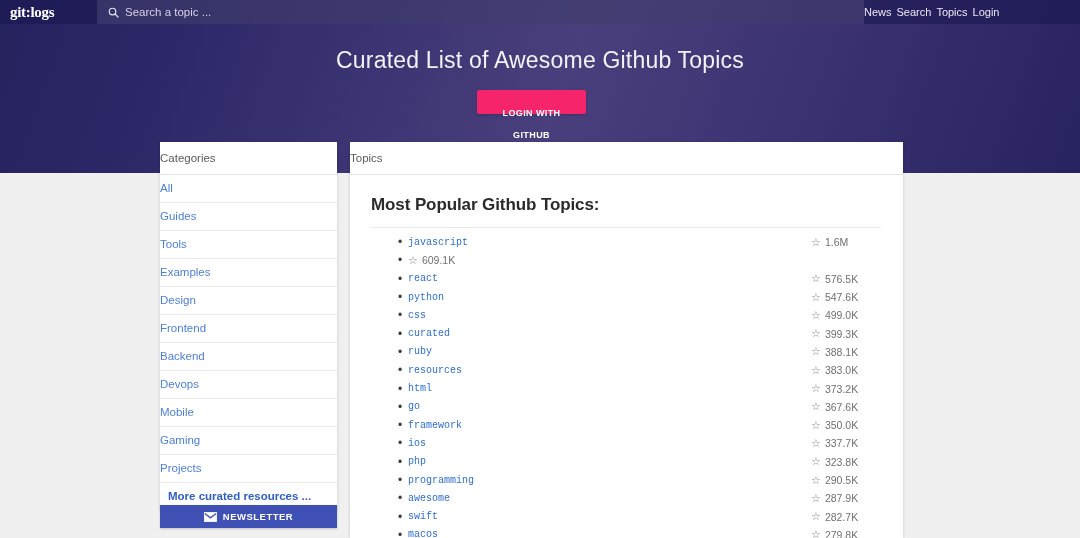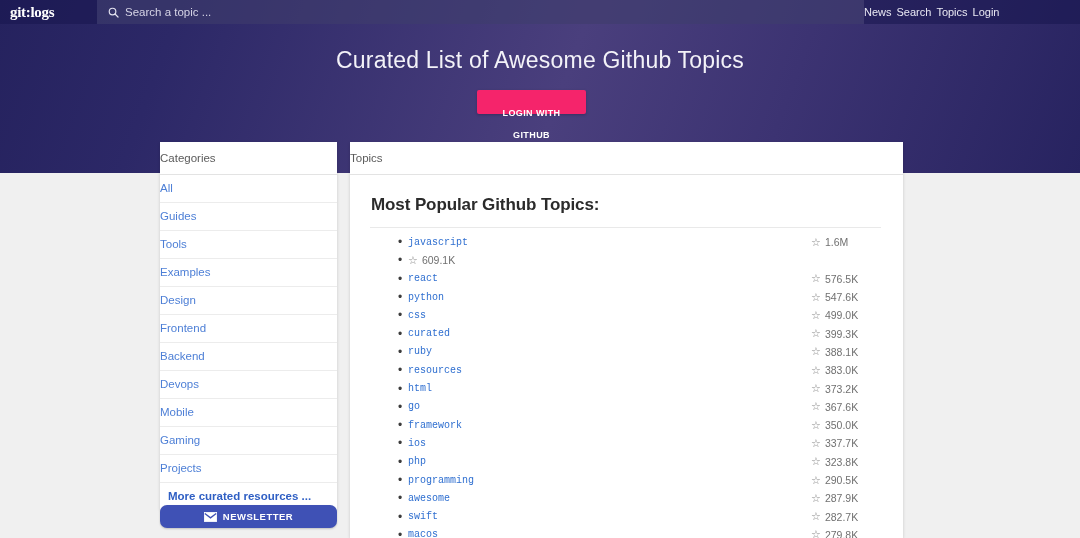--- a/index.html
+++ b/index.html
@@ -91,21 +91,21 @@
   .cat-list a {
     display: block; padding: 7px 0 7px 0;
     font-size: 11.5px; color: #4d7fd6; text-decoration: none;
     line-height: 13px;
   }
   .cat-list a.more { color: #2f5fc4; font-weight: bold; margin-left: 8px; }
 
   
   .newsletter {
     position: absolute; left: 160px; top: 505px; width: 177px; height: 23px;
-    background: #3f51b5; color: #ffffff; border: 0; border-radius: 7px;
+    background: #3f51b5; color: #ffffff; border: 0; border-radius: 0;
     display: flex; align-items: center; justify-content: center; gap: 6px;
     font-family: "Liberation Sans", sans-serif;
     font-size: 9.5px; font-weight: bold; letter-spacing: 0.5px; cursor: pointer;
     box-shadow: 0 1px 2px rgba(0,0,0,0.2);
   }
   .newsletter svg { display: block; }
 
   
   .topics { left: 350px; top: 142px; width: 553px; height: 396px; overflow: hidden; }
   .topics-body { padding: 20px 22px 0 20px; }

